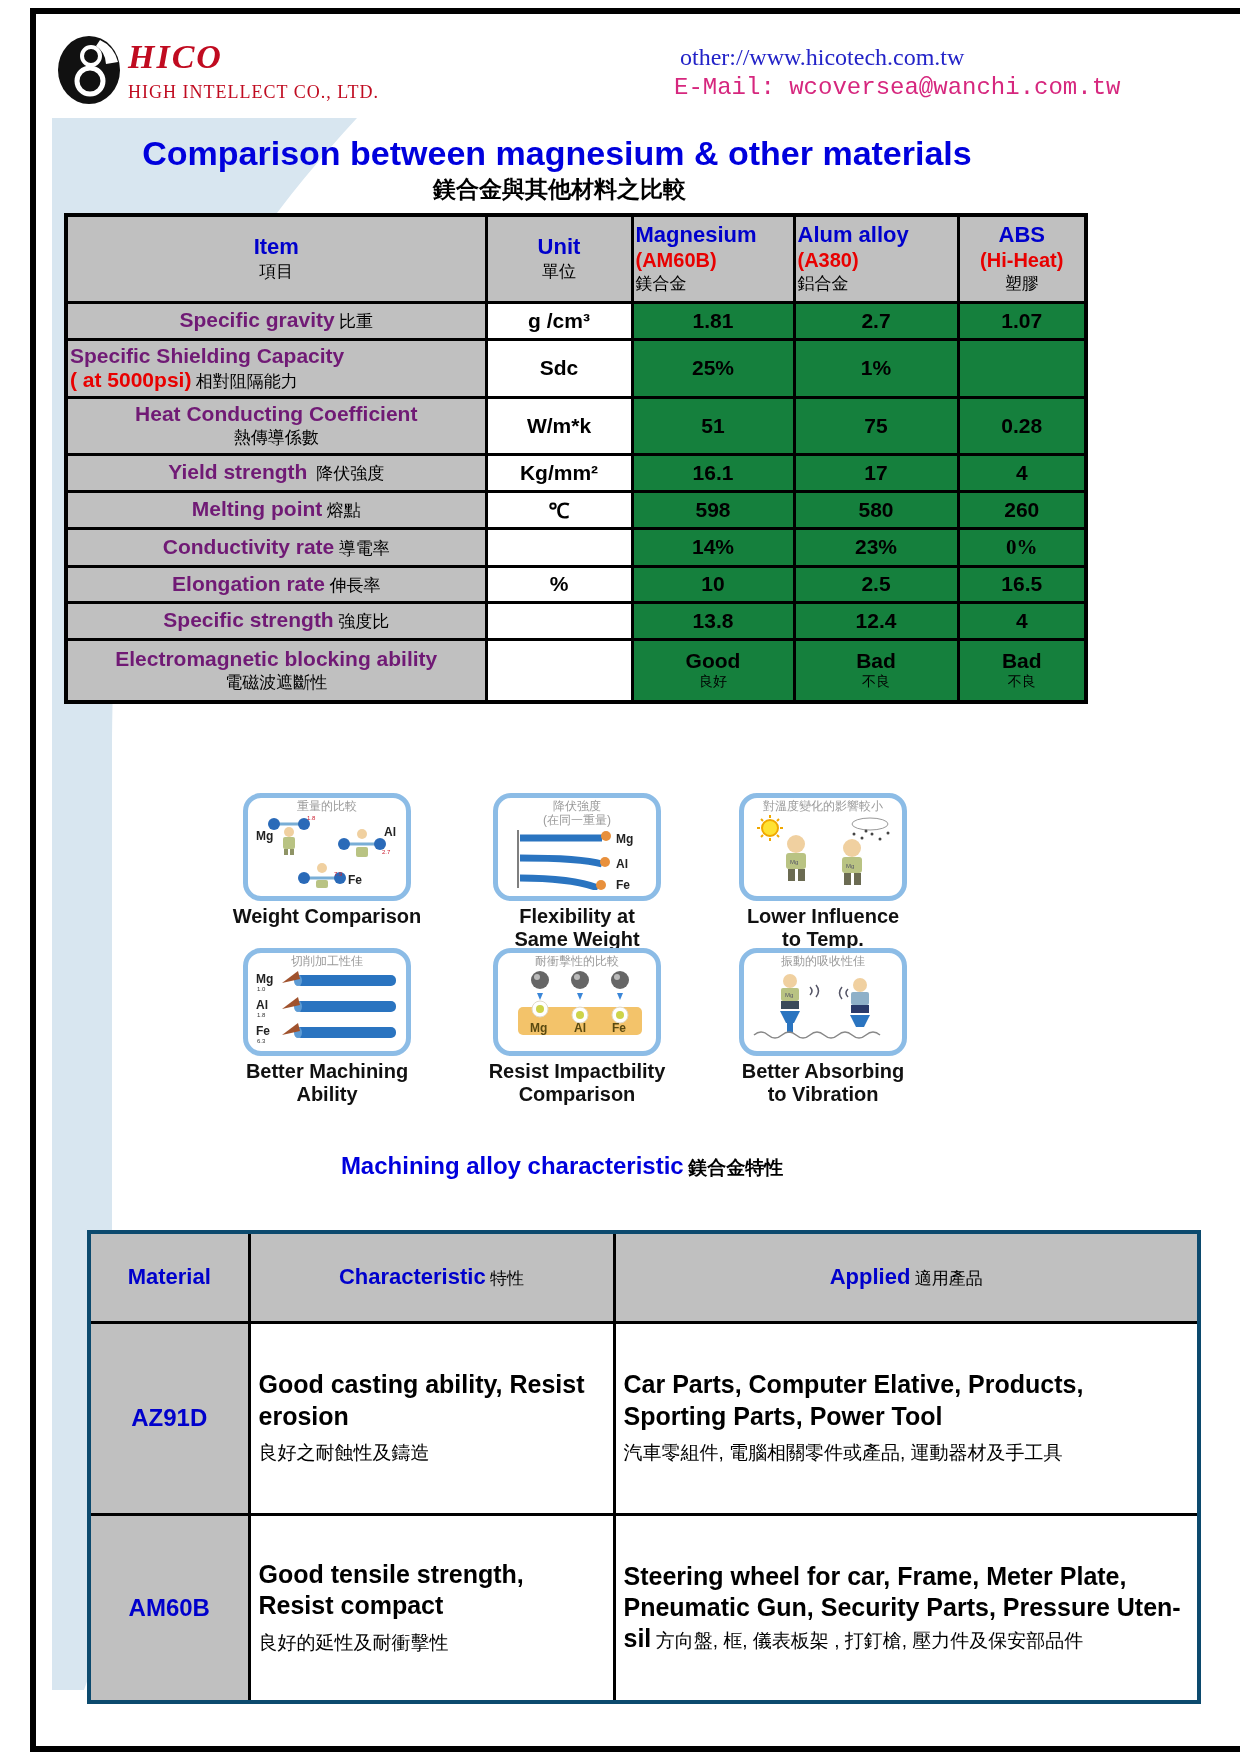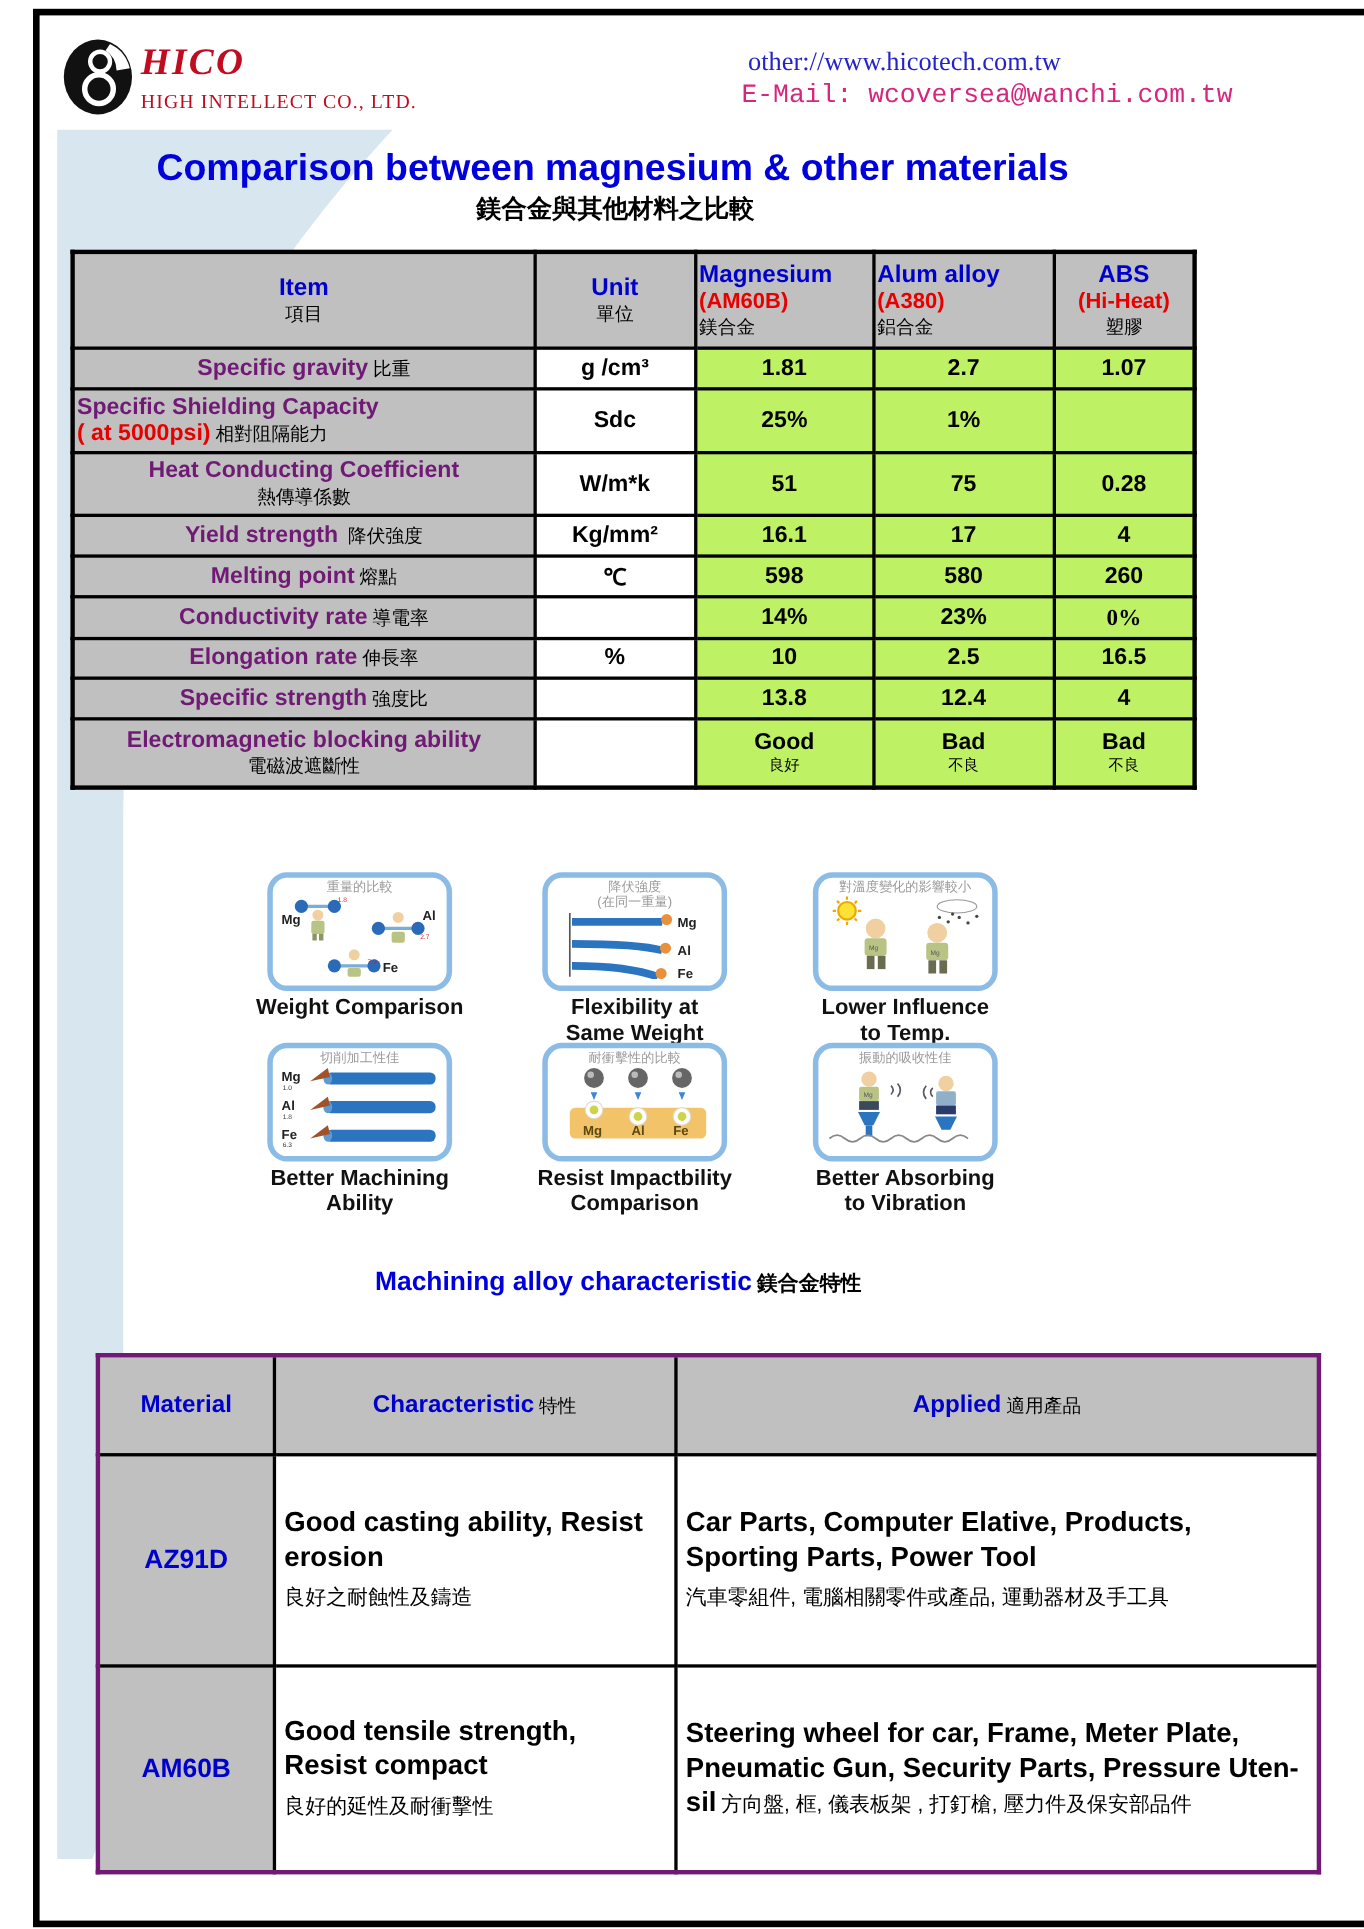--- a/index.html
+++ b/index.html
@@ -16,35 +16,35 @@
   .brand-sub{left:106px;top:82px;font-family:"Liberation Serif",serif;font-size:18px;color:#c00b20;letter-spacing:1px;}
   .website{left:658px;top:44px;font-family:"Liberation Serif",serif;font-size:24px;color:#2323c8;}
   .email{left:652px;top:74px;font-family:Liberation Mono, monospace;font-size:24px;color:#d6277e;}
 
   
   .title-en{left:0;top:134px;width:1070px;text-align:center;font-size:34px;font-weight:bold;color:#0000dd;}
   .title-zh{left:0;top:174px;width:1075px;text-align:center;font-size:23px;font-weight:bold;
             font-family:"Liberation Serif",serif;}
 
   
-  table.cmp{position:absolute;left:42px;top:227px;width:1020px;z-index:2;border-collapse:collapse;
+  table.cmp{position:absolute;left:42px;top:213px;width:1020px;z-index:2;border-collapse:collapse;
             table-layout:fixed;background:#fff;}
   table.cmp td,table.cmp th{border:3px solid #000;padding:1px 2px;vertical-align:middle;}
   table.cmp{border:4px solid #000;}
   .gray{background:#c0c0c0;}
   .h-en{color:#0000cc;font-size:22px;font-weight:bold;line-height:1.2;}
   .h-code{color:#e80000;font-size:20px;font-weight:bold;line-height:1.2;}
   .h-zh{color:#000;font-size:17px;font-weight:normal;line-height:1.4;}
   th.lft,td.lft{text-align:left;padding-left:6px;}
   th.ctr,td.ctr{text-align:center;}
   .i-en{color:#701a75;font-size:21px;font-weight:bold;}
   .i-red{color:#e80000;font-size:21px;font-weight:bold;}
   .i-zh{color:#000;font-size:17px;font-weight:normal;}
   td.unit{font-size:21px;font-weight:bold;text-align:center;}
-  td.val{font-size:21px;font-weight:bold;text-align:center;background:#bef264;}
+  td.val{font-size:21px;font-weight:bold;text-align:center;background:#15803d;}
   td.val .v-zh{display:block;font-size:14px;font-weight:normal;}
   td.val.serif{font-family:"Liberation Serif",serif;}
   .blk{display:block;}
 
   
   .cell{position:absolute;width:246px;text-align:center;z-index:2;}
   .panel{margin:0 auto;width:168px;height:108px;background:#fff;border:5px solid #8cbce6;border-radius:18px;
          box-sizing:border-box;overflow:hidden;}
   .p-title{font-size:12px;color:#9a9a9a;line-height:1.15;white-space:pre-line;margin-top:2px;}
   .caption{margin-top:4px;font-size:20px;font-weight:bold;line-height:1.15;white-space:pre-line;color:#111;}
@@ -53,21 +53,21 @@
   .svg-sm{font-size:6px;fill:#c23;}
   .svg-chest{font-size:6px;fill:#556;}
 
   
   .sec-title{left:0;top:1152px;width:1080px;text-align:center;}
   .sec-en{font-size:24px;font-weight:bold;color:#0000dd;}
   .sec-zh{font-size:19px;color:#000;font-family:"Liberation Serif",serif;font-weight:bold;}
 
   
   table.chr{position:absolute;left:65px;top:1230px;width:1110px;z-index:2;border-collapse:collapse;
-            table-layout:fixed;background:#fff;border:4px solid #701a75;}
+            table-layout:fixed;background:#fff;border:4px solid #0c4a6e;}
   table.chr td,table.chr th{border:3px solid #000;vertical-align:middle;padding:4px 8px;}
   .m-val{color:#0000cc;font-size:24px;font-weight:bold;text-align:center;}
   .c-en{font-size:25px;font-weight:bold;white-space:pre-line;line-height:1.25;}
   .c-zh{font-size:19px;line-height:1.4;margin-top:8px;}
   .c-zh-inline{font-size:19px;line-height:1.4;font-weight:normal;}
 </style>
 </head>
 <body>
 
 <div class="page">

